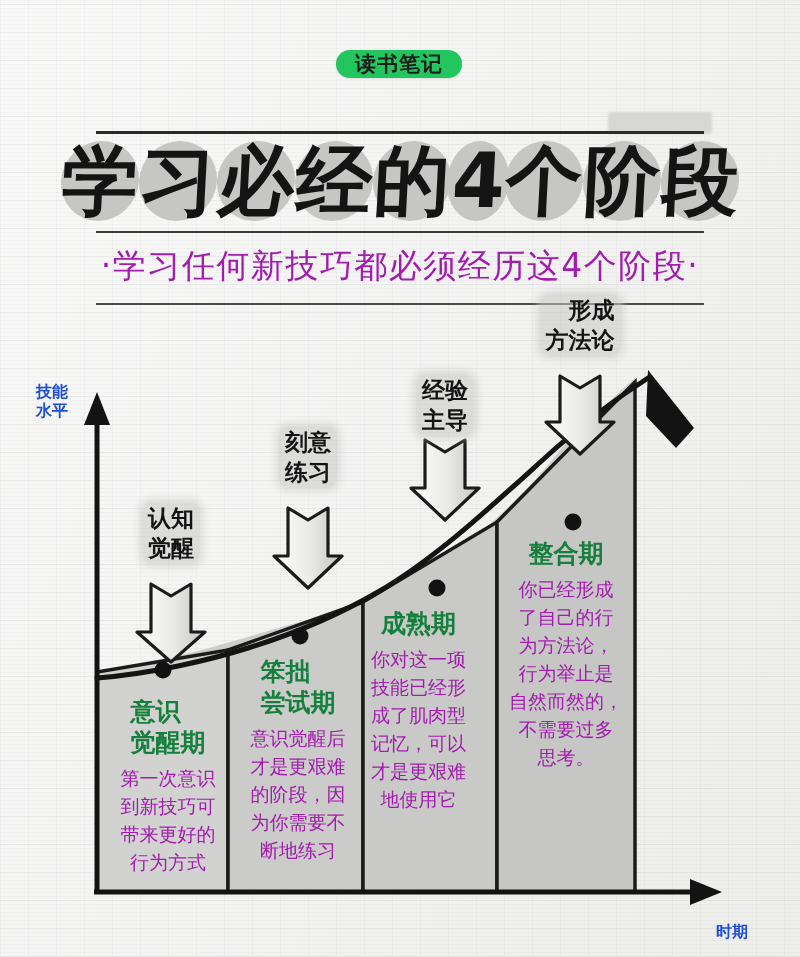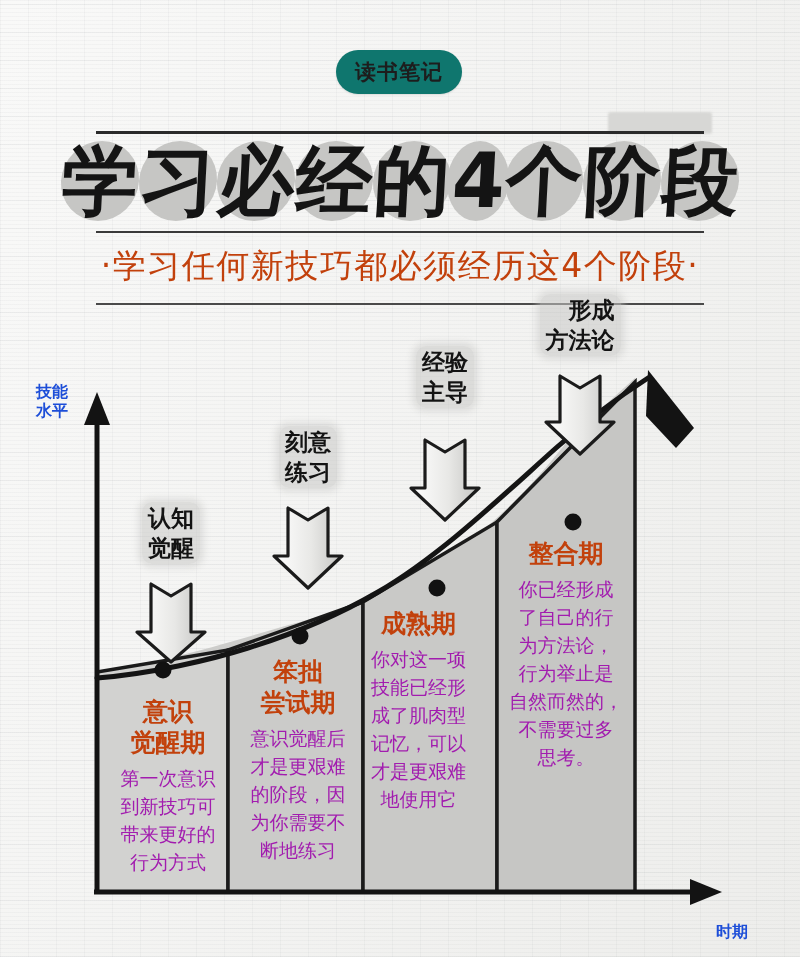--- a/index.html
+++ b/index.html
@@ -19,22 +19,22 @@
       repeating-linear-gradient(0deg,  rgba(150,155,160,.085) 0 1px, rgba(0,0,0,0) 1px 28px),
       repeating-linear-gradient(90deg, rgba(150,155,160,.075) 0 1px, rgba(0,0,0,0) 1px 28px),
       repeating-linear-gradient(0deg,  rgba(130,135,140,.055) 0 1px, rgba(0,0,0,0) 1px 4px),
       linear-gradient(115deg, rgba(255,255,255,.55), rgba(228,228,226,.35));
     pointer-events:none;
   }
   .stage{position:absolute;inset:0;}
 
   
   #badge{
-    position:absolute;left:336px;top:50px;width:126px;height:44px;
-    background:#0f766e;border-radius:22px;
+    position:absolute;left:336px;top:50px;width:126px;height:28px;
+    background:#22c55e;border-radius:22px;
     display:flex;align-items:center;justify-content:center;
     box-shadow:0 1px 2px rgba(0,0,0,.10);
   }
   #badge span{
     font-size:21px;font-weight:bold;color:#1d1d1d;letter-spacing:1px;
     font-family:"DejaVu Sans","Liberation Sans",sans-serif;
   }
 
   #redact{
     position:absolute;left:608px;top:112px;width:104px;height:22px;
@@ -69,21 +69,21 @@
   #title .ch::before{
     content:"";position:absolute;left:50%;top:50%;
     width:78px;height:80px;border-radius:50%;
     background:#c6c6c4;transform:translate(-50%,-50%);z-index:-1;
   }
   #title .ch.num::before{width:62px;}
 
   #subtitle{
     position:absolute;left:0;top:244px;width:800px;
     text-align:center;
-    font-size:33px;font-weight:500;color:#c2410c;
+    font-size:33px;font-weight:500;color:#a21caf;
     letter-spacing:1.5px;
     font-family:"DejaVu Sans","Liberation Sans",sans-serif;
   }
 
   
   #chart{position:absolute;left:0;top:330px;width:800px;height:627px;}
   #chartsvg{position:absolute;left:0;top:0;}
 
   .axis-label{
     position:absolute;
@@ -108,22 +108,22 @@
   }
 
   
   .colbox{
     position:absolute;
     display:flex;flex-direction:column;align-items:center;
     box-sizing:border-box;
     padding-top:8px;
   }
   .colbox .head{
-    font-size:25px;font-weight:bold;color:#c2410c;line-height:31px;
-    text-align:center;white-space:pre-line;margin-bottom:6px;
+    font-size:25px;font-weight:bold;color:#15803d;line-height:31px;
+    text-align:left;white-space:pre-line;margin-bottom:6px;
     font-family:"DejaVu Sans","Liberation Sans",sans-serif;
   }
   .colbox .body{
     font-size:19px;color:#a21caf;line-height:28px;
     text-align:center;white-space:pre-line;
     font-family:"DejaVu Sans","Liberation Sans",sans-serif;
   }
 </style>
 </head>
 <body>
@@ -212,21 +212,21 @@
     <div class="axis-label" id="xlab">时期</div>
 
     <div class="callout" style="left:112px;top:172px;width:118px;">
       <span class="txt">认知
 觉醒</span>
     </div>
     <div class="callout" style="left:249px;top:96px;width:118px;">
       <span class="txt">刻意
 练习</span>
     </div>
-    <div class="callout" style="left:386px;top:16px;width:118px;">
+    <div class="callout" style="left:386px;top:44px;width:118px;">
       <span class="txt">经验
 主导</span>
     </div>
     <div class="callout" style="left:505px;top:-36px;width:150px;">
       <span class="txt">形成
 方法论</span>
     </div>
 
     <div class="colbox" style="left:100px;top:358px;width:136px;">
       <div class="head">意识

